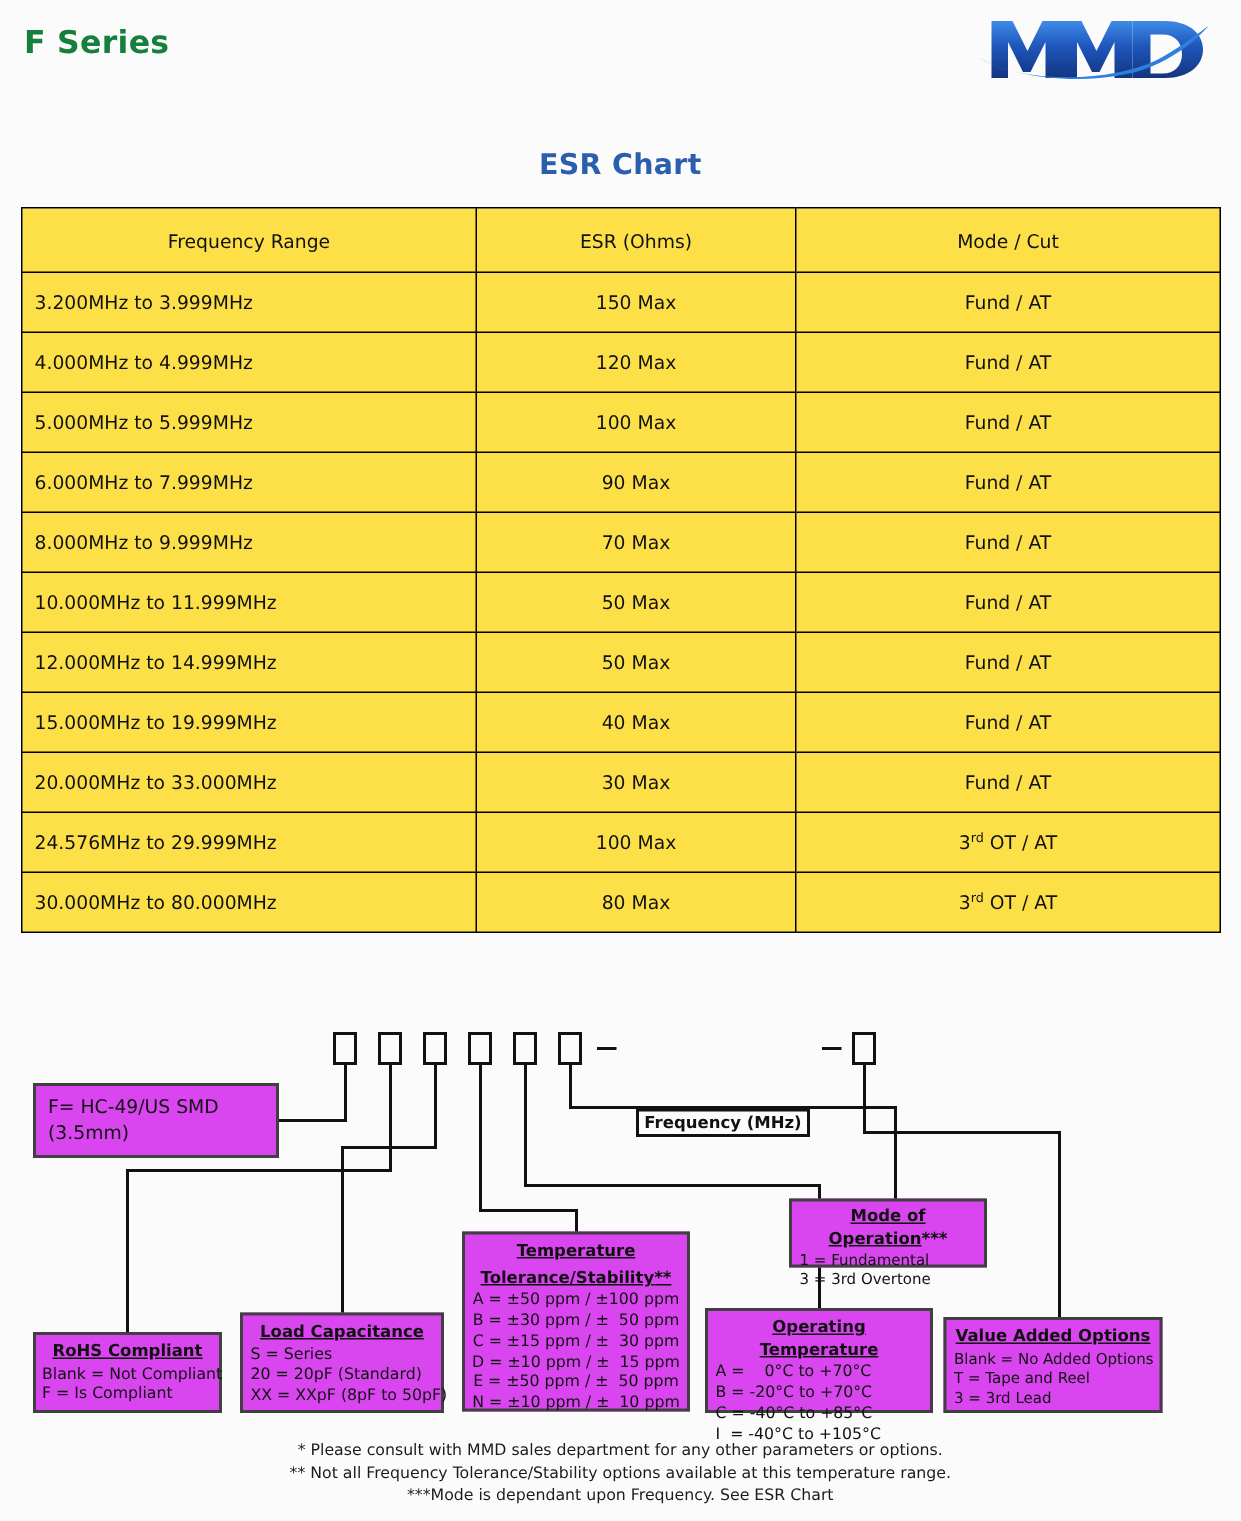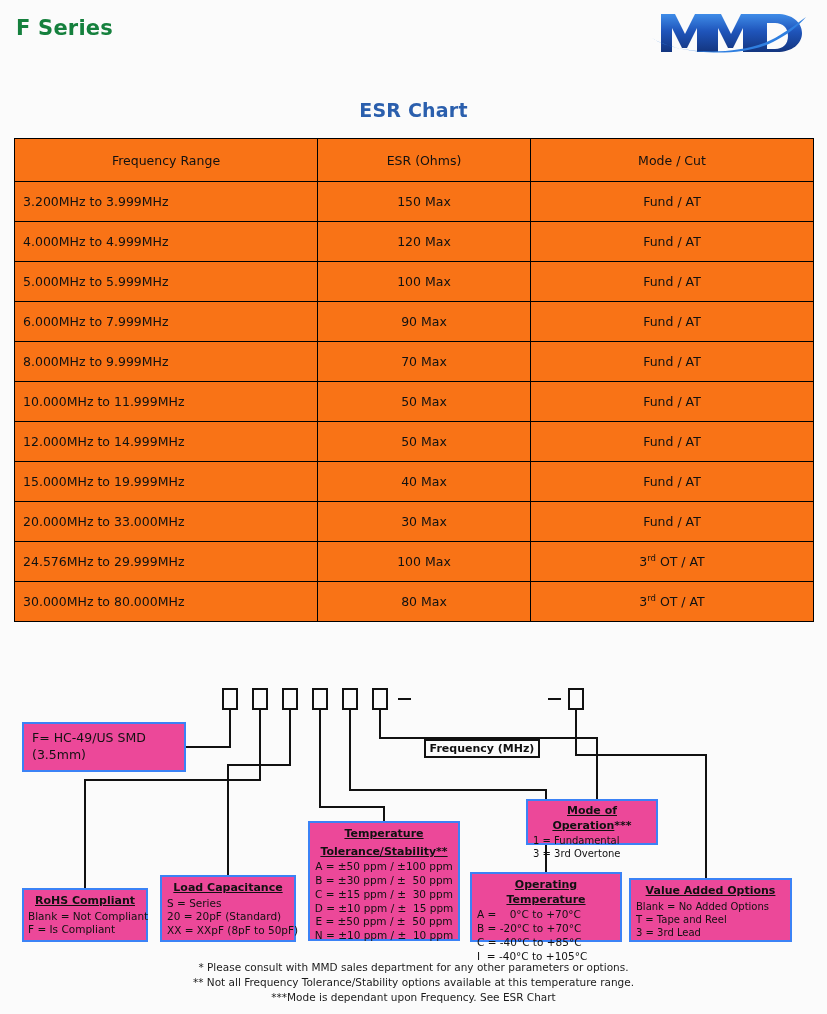--- a/index.html
+++ b/index.html
@@ -31,38 +31,38 @@
   #pn-title{top:633px;}
 
   
   .esr-wrap{position:absolute;left:14px;top:138px;width:799px;}
   table.esr{border-collapse:collapse;width:799px;table-layout:fixed;
             font-size:12.5px;}
   table.esr th,table.esr td{
     border:1px solid #000;
     height:37px;vertical-align:middle;
     font-weight:normal;
-    background:#f97316;
+    background:#fde047;
   }
   table.esr thead th{height:40px;text-align:center;}
   table.esr col.c1{width:303px;}
   table.esr col.c2{width:213px;}
   table.esr col.c3{width:283px;}
   td.freq{text-align:left;padding-left:8px;}
   td.esr,td.mode{text-align:center;}
   sup{font-size:8.5px;vertical-align:super;}
 
   
   .pn{position:absolute;left:0;top:660px;width:827px;height:354px;}
   .pn svg{position:absolute;left:0;top:0;}
 
   .box{
     position:absolute;
-    border:2px solid #3b82f6;
-    background:#ec4899;
+    border:2px solid #404040;
+    background:#d946ef;
     box-sizing:border-box;
     font-size:11px;
     line-height:1.32;
   }
   .box .hd{
     display:block;text-align:center;font-weight:bold;
     text-decoration:underline;font-size:11px;
     padding:2px 0 1px 0;
   }
   .box .ln{display:block;white-space:pre;}
@@ -75,21 +75,21 @@
   #box-load{left:160px;top:215px;width:136px;height:67px;padding:2px 5px;}
   #box-load .ln{font-size:10.5px;}
   #box-temp{left:308px;top:161px;width:152px;height:120px;padding:2px 0;}
   #box-temp .hd{text-decoration:none;}
   #box-temp .hd u{text-decoration:underline;}
   #box-temp .ln{font-size:10.5px;text-align:center;}
   #box-optemp{left:470px;top:212px;width:152px;height:70px;padding:2px 5px;}
   #box-optemp .ln{font-size:10.5px;}
   #box-mode{left:526px;top:139px;width:132px;height:46px;padding:1px 5px;}
   #box-mode .ln{font-size:10px;}
-  #box-valadd{left:629px;top:218px;width:163px;height:64px;padding:2px 5px;}
+  #box-valadd{left:629px;top:218px;width:146px;height:64px;padding:2px 5px;}
   #box-valadd .ln{font-size:10px;}
 
   #box-freq{
     position:absolute;left:424px;top:691px;width:116px;height:19px;
     border:2px solid #111;background:#fbfbfb;box-sizing:border-box;
     font-size:11px;font-weight:bold;text-align:center;line-height:15px;margin-top:48px;
   }
 
   .sq{
     position:absolute;top:688px;width:16px;height:22px;

